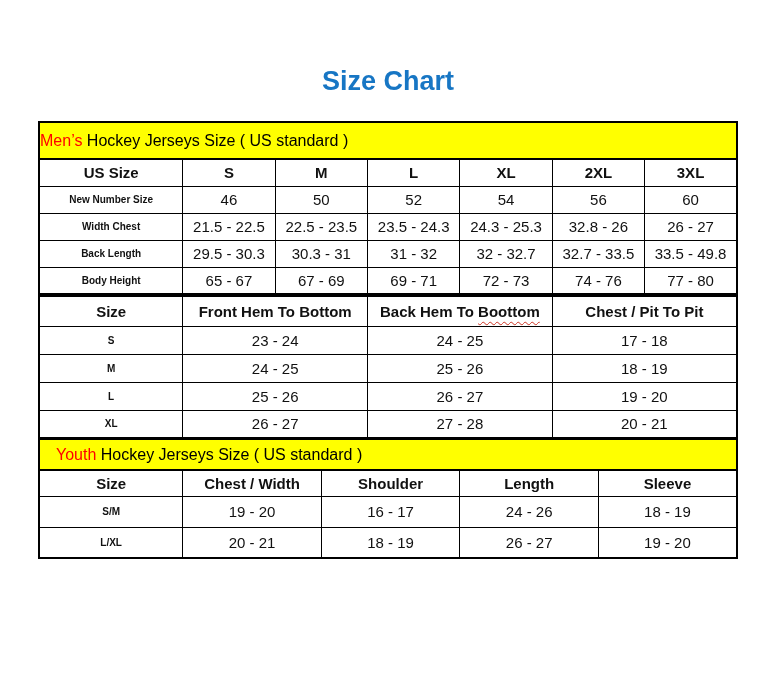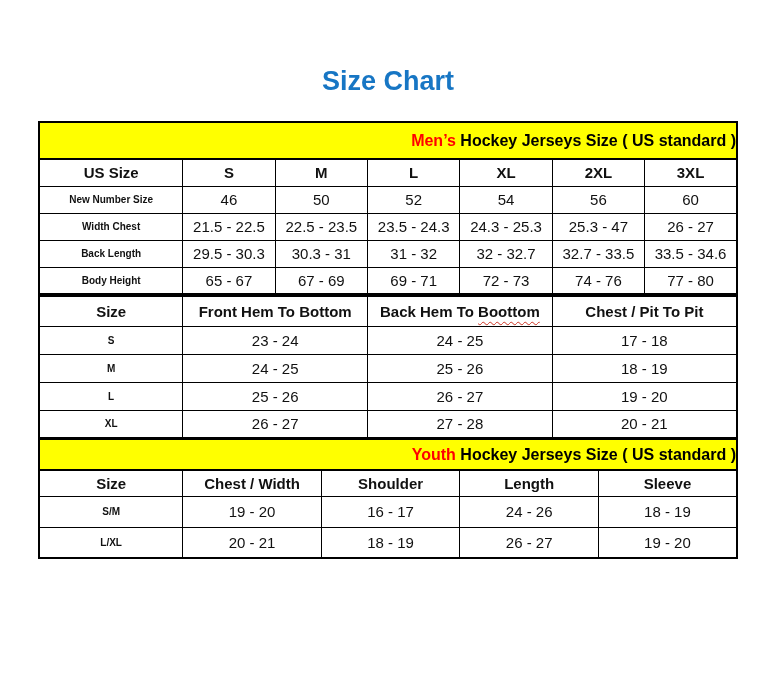--- a/index.html
+++ b/index.html
@@ -19,22 +19,22 @@
   }
   .chart-wrap {
     position: absolute;
     left: 38px;
     top: 121px;
     width: 700px;
   }
   .band {
     background: var(--band-yellow, #FFFF00);
     border: 2px solid #000;
-    text-align: right;
-    font-weight: bold;
+    text-align: left;
+    font-weight: normal;
     font-size: 16px;
     line-height: 16px;
     padding: 10px 0 9px 0;
     color: #000;
   }
   .band + table { margin-top: -2px; }
   table + .band { margin-top: -1px; }
   .band-youth { padding: 7px 0 6px 16px; }
   .band .hl { color: var(--highlight-red, #FF0000); }
   table.tbl {
@@ -108,31 +108,31 @@
           <td>54</td>
           <td>56</td>
           <td>60</td>
         </tr>
         <tr>
           <td class="row-label">Width Chest</td>
           <td>21.5 - 22.5</td>
           <td>22.5 - 23.5</td>
           <td>23.5 - 24.3</td>
           <td>24.3 - 25.3</td>
-          <td>25.3 - 47</td>
+          <td>32.8 - 26</td>
           <td>26 - 27</td>
         </tr>
         <tr>
           <td class="row-label">Back Length</td>
           <td>29.5 - 30.3</td>
           <td>30.3 - 31</td>
           <td>31 - 32</td>
           <td>32 - 32.7</td>
           <td>32.7 - 33.5</td>
-          <td>33.5 - 34.6</td>
+          <td>33.5 - 49.8</td>
         </tr>
         <tr>
           <td class="row-label">Body Height</td>
           <td>65 - 67</td>
           <td>67 - 69</td>
           <td>69 - 71</td>
           <td>72 - 73</td>
           <td>74 - 76</td>
           <td>77 - 80</td>
         </tr>

